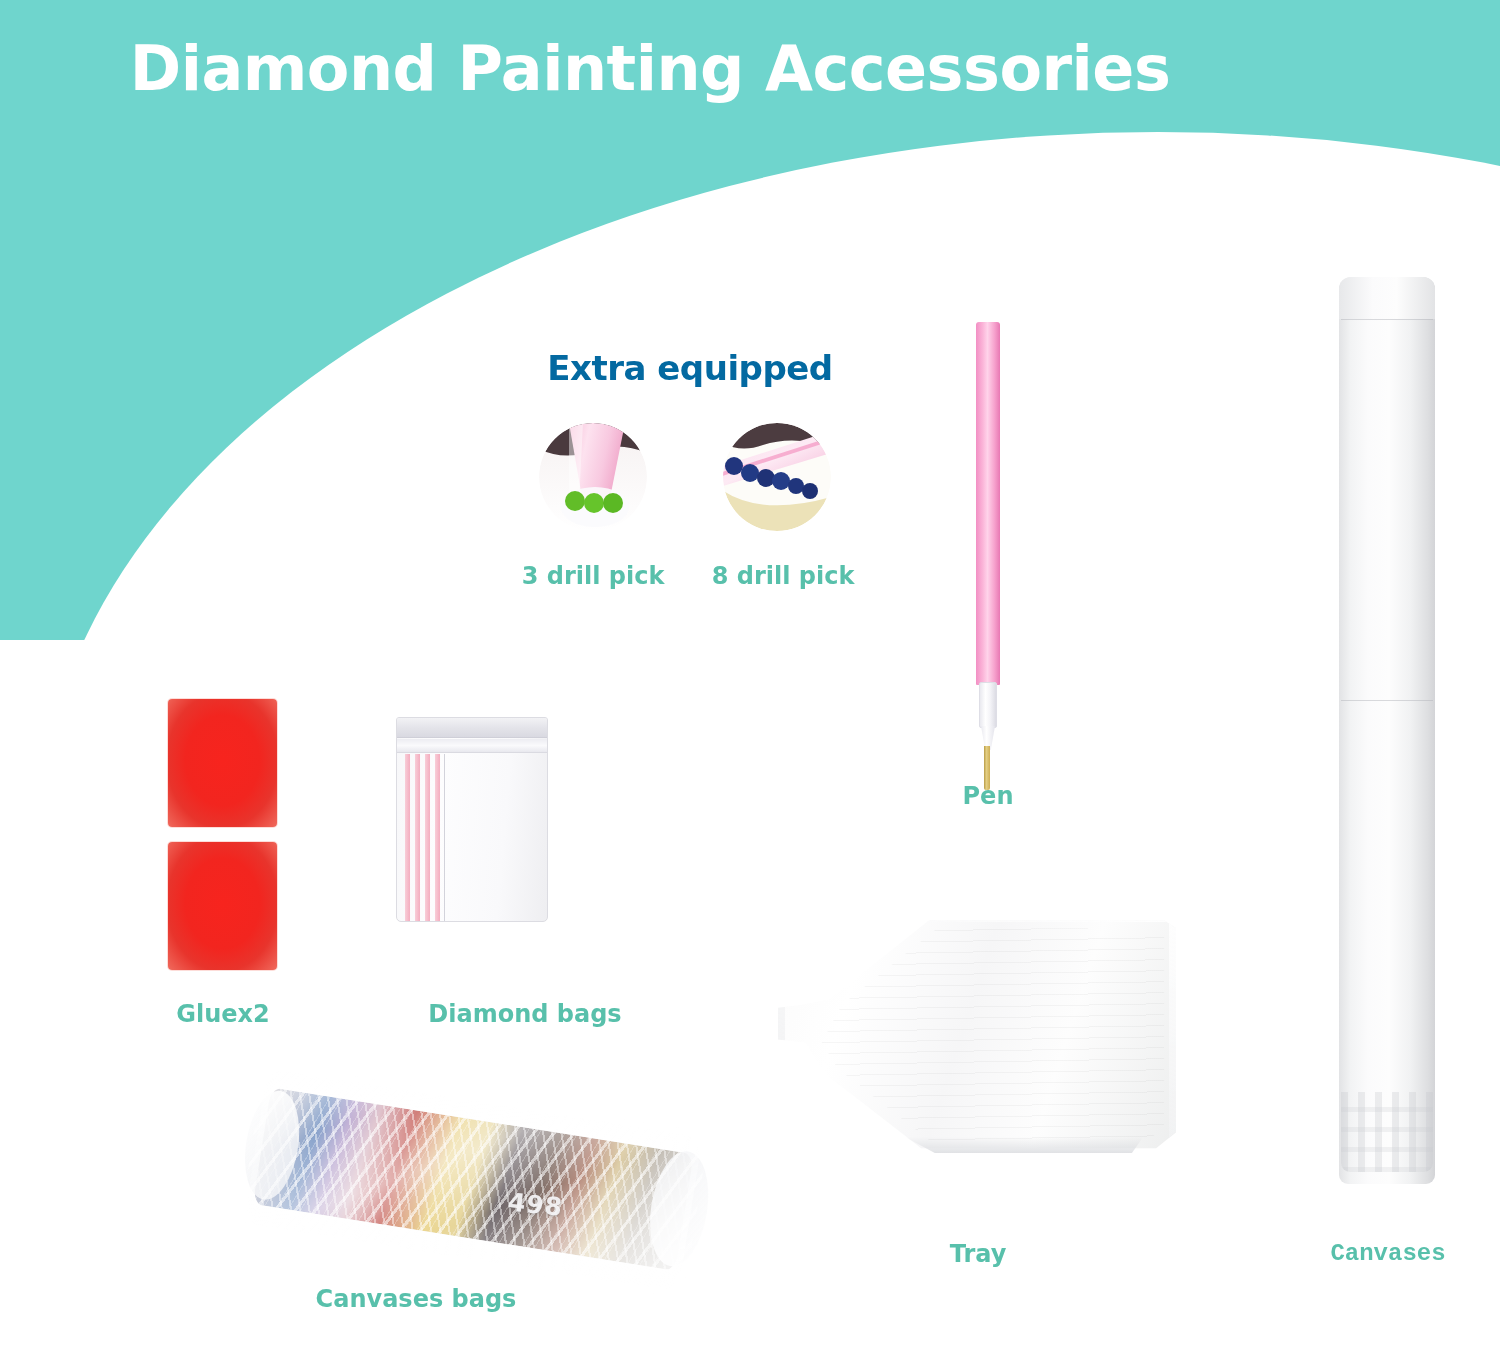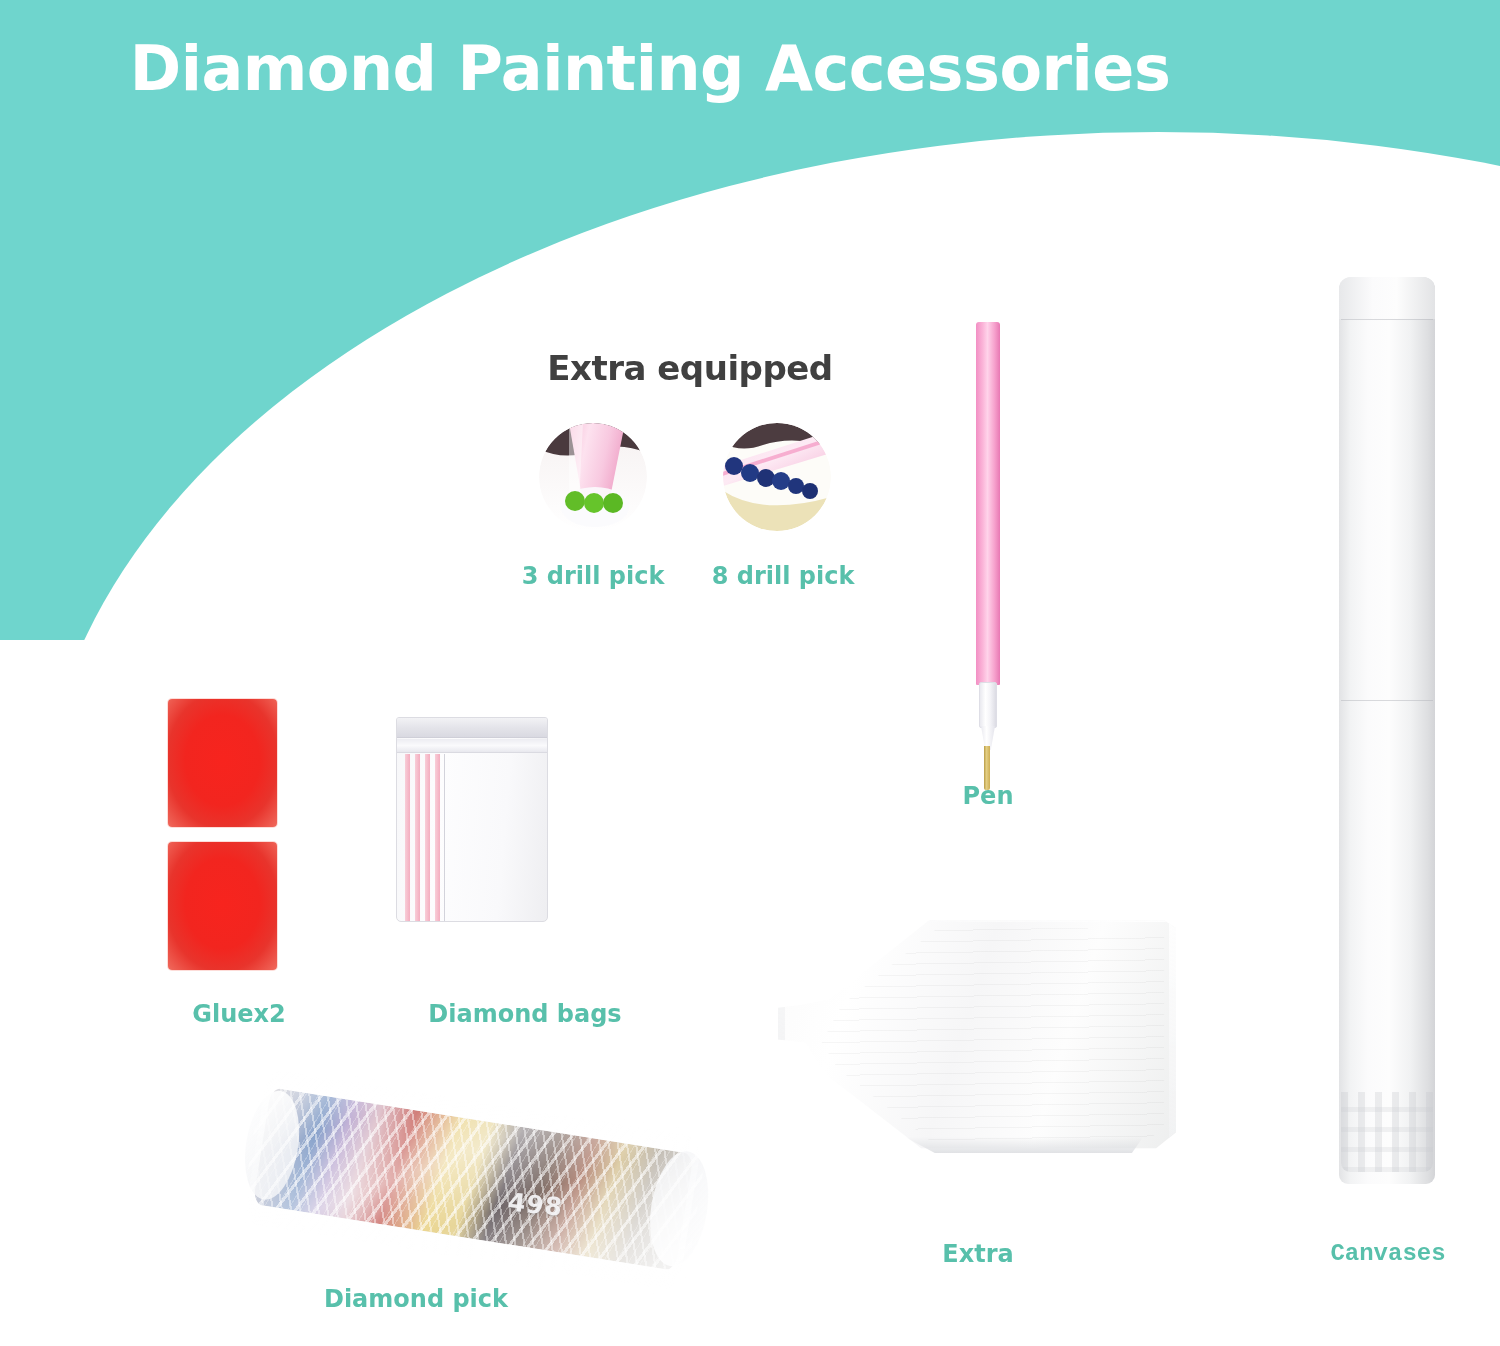--- a/index.html
+++ b/index.html
@@ -59,21 +59,21 @@
     position: absolute;
     color: #58c0ab;
     font-size: 24px;
     font-weight: bold;
     text-align: center;
     white-space: nowrap;
     font-family: "DejaVu Sans", sans-serif;
   }
   .caption.big {
     font-size: 34px;
-    color: #404040;
+    color: #0369a1;
     letter-spacing: -0.5px;
   }
 
   
   .extra-heading {
     left: 505px;
     top: 348px;
     width: 370px;
   }
   .pick-photo {
@@ -186,21 +186,21 @@
     position: absolute;
     width: 109px;
     height: 128px;
     background:
       radial-gradient(ellipse at 50% 48%, #f7241e 0%, #f2251f 48%, #e8342c 72%, #f06a5d 100%);
     border-radius: 4px;
     box-shadow: 0 0 0 1px rgba(250,180,170,.45);
   }
   #glue-1 { left: 168px; top: 699px; }
   #glue-2 { left: 168px; top: 842px; }
-  .glue-cap { left: 156px; top: 1000px; width: 166px; }
+  .glue-cap { left: 140px; top: 1000px; width: 166px; }
 
   
   .zip-bag {
     position: absolute;
     left: 396px;
     top: 717px;
     width: 152px;
     height: 205px;
     background: linear-gradient(95deg,#f7f7f9 0%,#fdfdfe 30%,#f9f9fb 70%,#eeeef1 100%);
     border: 1px solid #dcdce2;
@@ -530,23 +530,23 @@
     <div class="dbag-body">
       <div class="dbag-colors"></div>
       <div class="dbag-texture"></div>
     </div>
     <div class="dbag-endL"></div>
     <div class="dbag-endR"></div>
     <div class="dbag-film"></div>
     <div class="dbag-sheen"></div>
     <div class="dbag-label">498</div>
   </div>
-  <div class="caption dbag-cap">Diamond pick</div>
+  <div class="caption dbag-cap">Canvases bags</div>
 
   <div class="tray">
     <div class="tray-plate"></div>
     <div class="tray-grooves"></div>
     <div class="tray-rim"></div>
     <div class="tray-edge"></div>
   </div>
-  <div class="caption tray-cap">Extra</div>
+  <div class="caption tray-cap">Tray</div>
 
 </div>
 
 </body></html>

